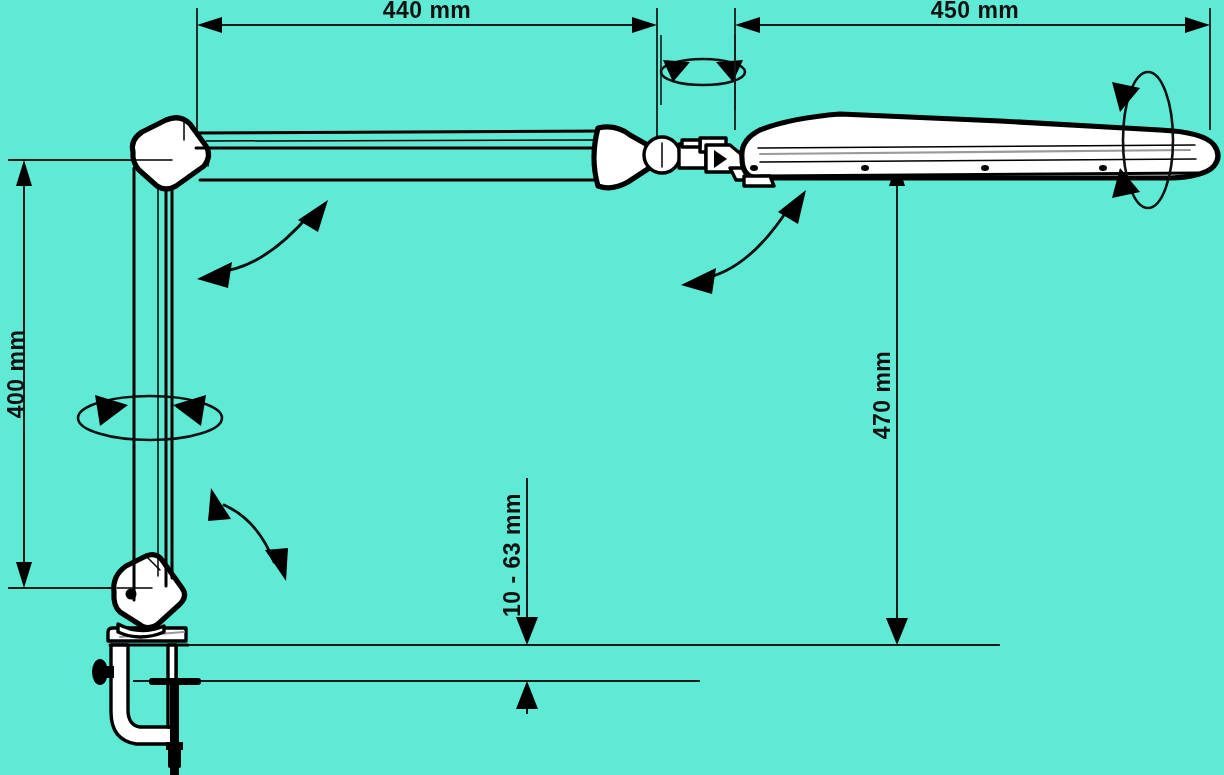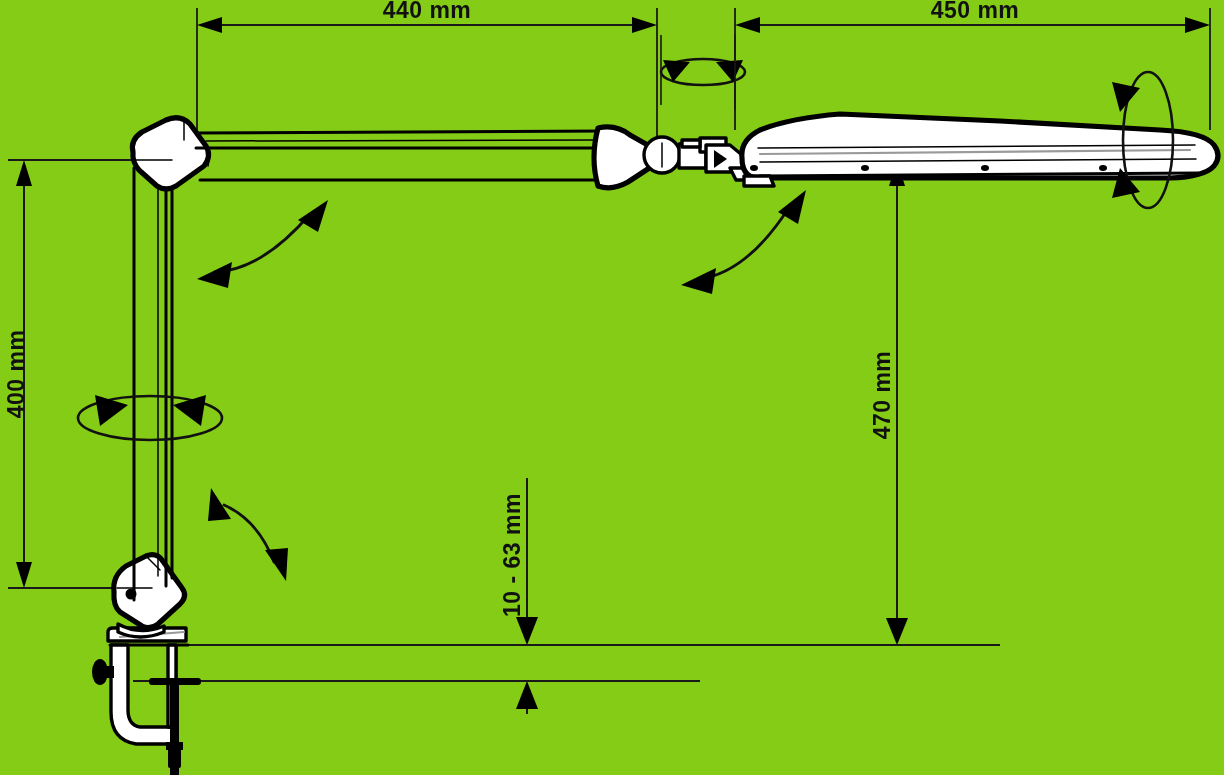--- a/index.html
+++ b/index.html
@@ -2,21 +2,21 @@
 <html><head>
 <meta charset="utf-8">
 <title>Lamp Dimension Drawing</title>
 <style>
   html,body{margin:0;padding:0;background:#ffffff;}
   body{
     width:1224px;height:775px;
     font-family:"Liberation Sans", sans-serif;
     overflow:hidden;
   }
-  #stage{position:relative;width:1224px;height:775px;background:#84cc16;}
+  #stage{position:relative;width:1224px;height:775px;background:#5eead4;}
   svg#drawing{display:block;width:1224px;height:775px;}
   .dimtext{
     font-family:"Liberation Sans", sans-serif;
     font-size:23px;
     font-weight:700;
     fill:#111111;
     letter-spacing:0.5px;
   }
   .thin{fill:none;stroke:#1a1a1a;stroke-width:1.6;}
   .dimline{fill:none;stroke:#1a1a1a;stroke-width:2.0;}

